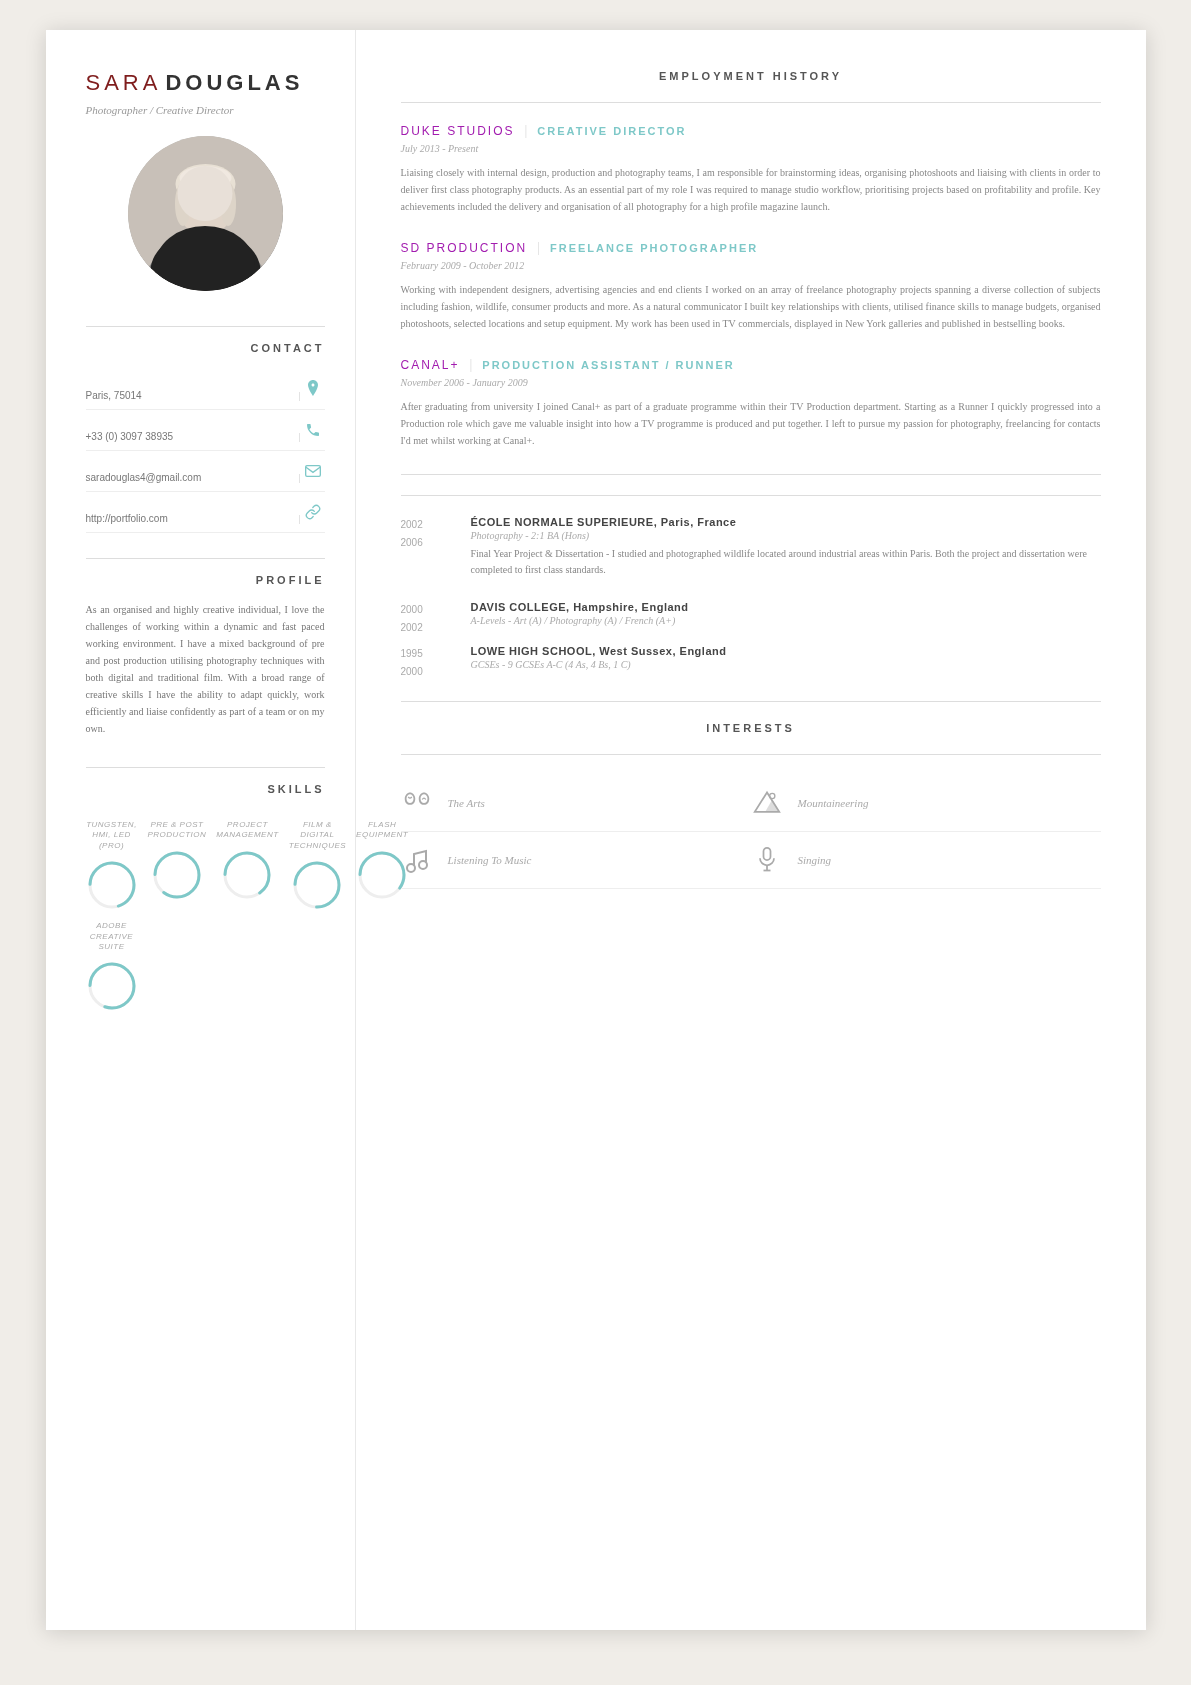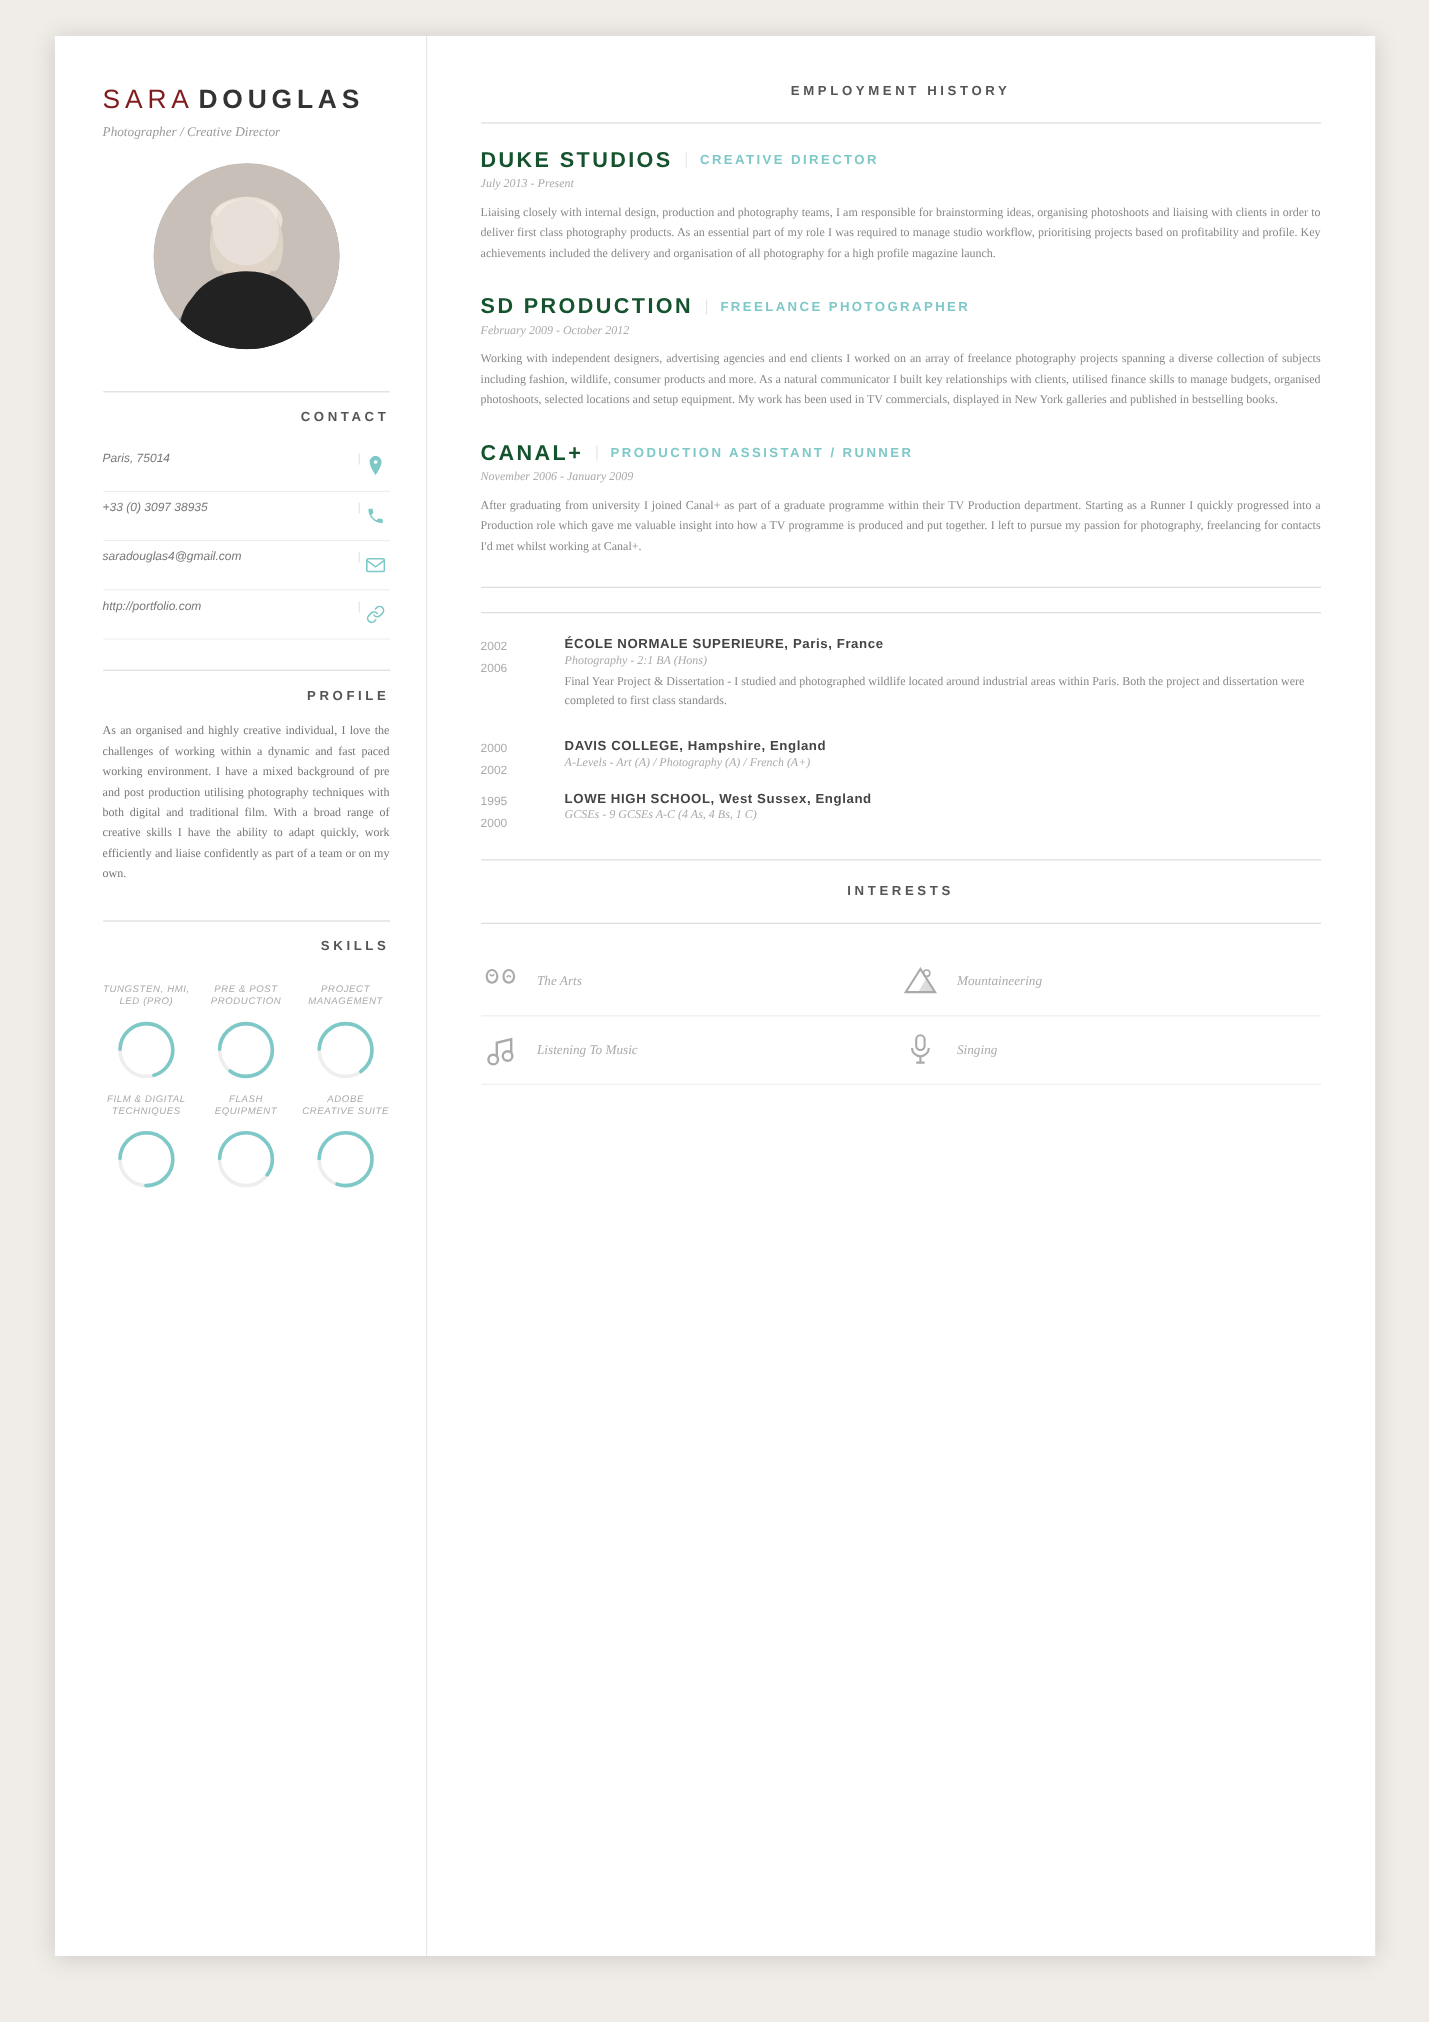--- a/index.html
+++ b/index.html
@@ -113,26 +113,25 @@
       font-weight: 700;
       letter-spacing: 3px;
       color: #555;
       text-transform: uppercase;
       text-align: right;
       margin-bottom: 15px;
       width: 100%;
     }
     .contact-item {
       display: flex;
-      align-items: flex-start;
+      align-items: flex-end;
       width: 100%;
       padding: 8px 0;
       border-bottom: 1px solid #eee;
       gap: 0;
-      font-style: italic;
     }
     .contact-text {
       font-family: 'Arial', sans-serif;
       font-size: 10px;
       color: #777;
       flex: 1;
     }
     .contact-divider {
       color: #ccc;
       font-size: 10px;
@@ -150,21 +149,21 @@
       font-family: 'Georgia', serif;
       font-size: 10px;
       color: #777;
       line-height: 1.7;
       text-align: justify;
       width: 100%;
       margin-bottom: 25px;
     }
     .skills-grid {
       display: grid;
-      grid-template-columns: 1fr 1fr 1fr;
+      grid-template-columns: 1fr 1fr 1fr 1fr 1fr;
       gap: 10px;
       width: 100%;
       margin-top: 10px;
     }
     .skill-item {
       display: flex;
       flex-direction: column;
       align-items: center;
       gap: 8px;
     }
@@ -208,24 +207,24 @@
       margin-bottom: 20px;
     }
     .job-header {
       display: flex;
       align-items: center;
       gap: 10px;
       margin-bottom: 4px;
     }
     .job-company {
       font-family: 'Arial', sans-serif;
-      font-size: 18px;
-      font-weight: 700;
+      font-size: 12px;
+      font-weight: 400;
       letter-spacing: 2px;
-      color: #14532d;
+      color: #a21caf;
       text-transform: uppercase;
     }
     .job-separator {
       color: #ddd;
       font-size: 14px;
       font-weight: 300;
     }
     .job-title {
       font-family: 'Arial', sans-serif;
       font-size: 11px;

